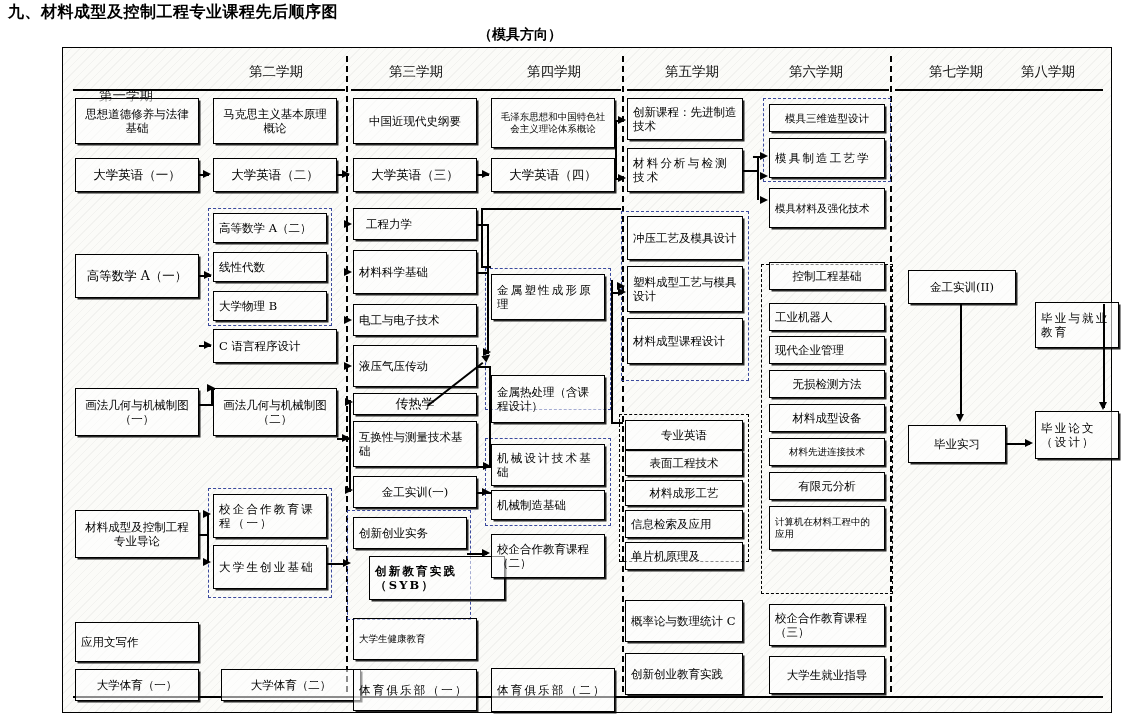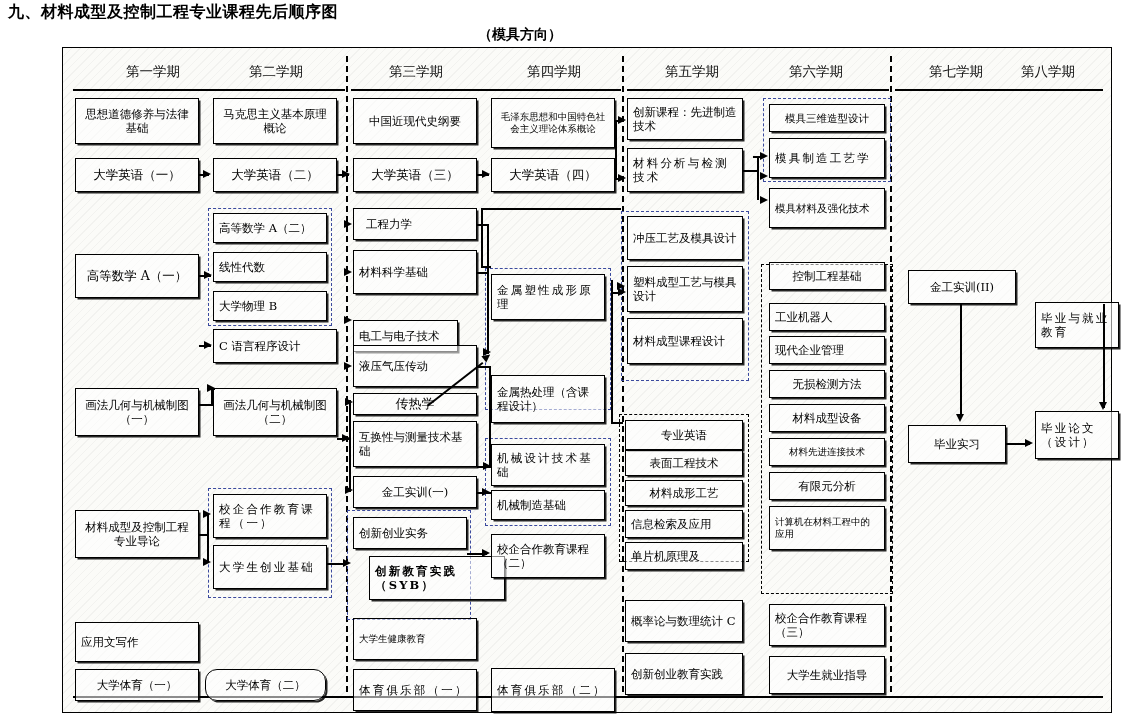--- a/index.html
+++ b/index.html
@@ -80,21 +80,21 @@
   .diag{position:absolute;transform-origin:0 0;height:2px;background:#000;}
 </style>
 </head>
 <body>
 
 <div id="page-title">九、材料成型及控制工程专业课程先后顺序图</div>
 <div id="subtitle">（模具方向）</div>
 
 <div id="frame">
 
-  <div class="hdr" style="left:27px;width:126px;">第一学期</div>
+  <div class="hdr" style="left:0;width:126px;margin-top:24px;">第一学期</div>
   <div class="hdr" style="left:150px;width:126px;">第二学期</div>
   <div class="hdr" style="left:290px;width:126px;">第三学期</div>
   <div class="hdr" style="left:428px;width:126px;">第四学期</div>
   <div class="hdr" style="left:566px;width:126px;">第五学期</div>
   <div class="hdr" style="left:690px;width:126px;">第六学期</div>
   <div class="hdr" style="left:830px;width:126px;">第七学期</div>
   <div class="hdr" style="left:930px;width:110px;">第八学期</div>
 
   <div class="hdr-rule" style="left:10px;top:41px;width:272px;"></div>
   <div class="hdr-rule" style="left:288px;top:41px;width:270px;"></div>
@@ -126,27 +126,27 @@
 
   <div class="box sh c t12" style="left:150px;top:50px;width:124px;height:46px;">马克思主义基本原理概论</div>
   <div class="box sh c t13" style="left:150px;top:110px;width:124px;height:34px;">大学英语（二）</div>
   <div class="box sh t12" style="left:150px;top:165px;width:114px;height:30px;">高等数学 A（二）</div>
   <div class="box sh t12" style="left:150px;top:204px;width:114px;height:30px;">线性代数</div>
   <div class="box sh t12" style="left:150px;top:243px;width:114px;height:30px;">大学物理 B</div>
   <div class="box sh t12" style="left:150px;top:281px;width:124px;height:34px;">C 语言程序设计</div>
   <div class="box sh c t12" style="left:150px;top:340px;width:124px;height:48px;">画法几何与机械制图（二）</div>
   <div class="box sh sp t12" style="left:150px;top:446px;width:114px;height:44px;">校企合作教育课程（一）</div>
   <div class="box sh sp t12" style="left:150px;top:497px;width:114px;height:44px;">大学生创业基础</div>
-  <div class="box sh c t12" style="left:142px;top:621px;width:121px;height:32px;border-radius:12px;">大学体育（二）</div>
+  <div class="box sh c t12" style="left:158px;top:621px;width:140px;height:32px;">大学体育（二）</div>
 
   <div class="box sh c t12" style="left:290px;top:50px;width:124px;height:46px;">中国近现代史纲要</div>
   <div class="box sh c t13" style="left:290px;top:110px;width:124px;height:34px;">大学英语（三）</div>
   <div class="box sh t12" style="left:290px;top:160px;width:124px;height:32px;padding-left:12px;">工程力学</div>
   <div class="box sh t12" style="left:290px;top:202px;width:124px;height:44px;">材料科学基础</div>
-  <div class="box sh t12" style="left:290px;top:272px;width:105px;height:32px;">电工与电子技术</div>
+  <div class="box sh t12" style="left:290px;top:256px;width:124px;height:32px;">电工与电子技术</div>
   <div class="box sh t12" style="left:290px;top:297px;width:124px;height:42px;">液压气压传动</div>
   <div class="box sh c t9" style="left:290px;top:345px;width:124px;height:22px;">传热学</div>
   <div class="box sh t12" style="left:290px;top:373px;width:124px;height:46px;">互换性与测量技术基础</div>
   <div class="box sh c t12" style="left:290px;top:428px;width:124px;height:32px;">金工实训(一)</div>
   <div class="box sh t12" style="left:290px;top:469px;width:114px;height:32px;">创新创业实务</div>
   <div class="box sh sp t12" style="left:306px;top:508px;width:136px;height:44px;font-weight:bold;">创新教育实践（SYB）</div>
   <div class="box sh t10" style="left:290px;top:570px;width:124px;height:42px;">大学生健康教育</div>
   <div class="box sh sp t12" style="left:290px;top:621px;width:124px;height:42px;">体育俱乐部（一）</div>
 
   <div class="box sh c t10" style="left:428px;top:50px;width:124px;height:50px;">毛泽东思想和中国特色社会主义理论体系概论</div>

